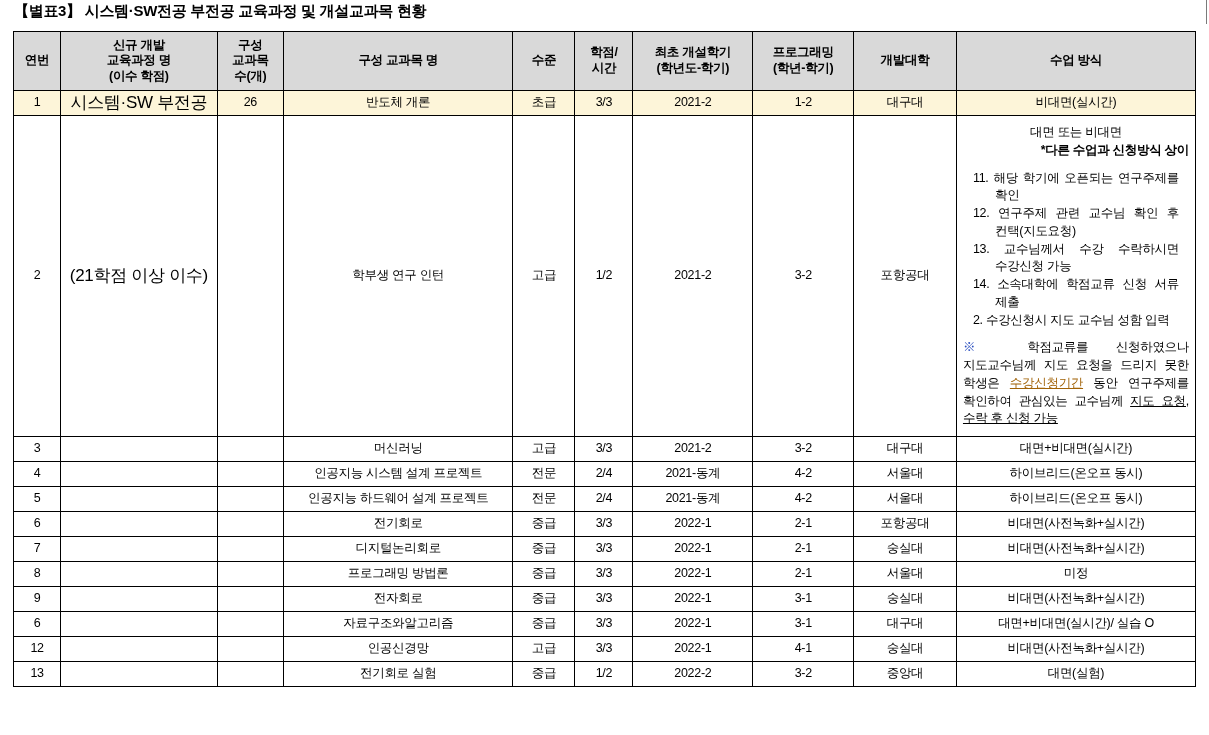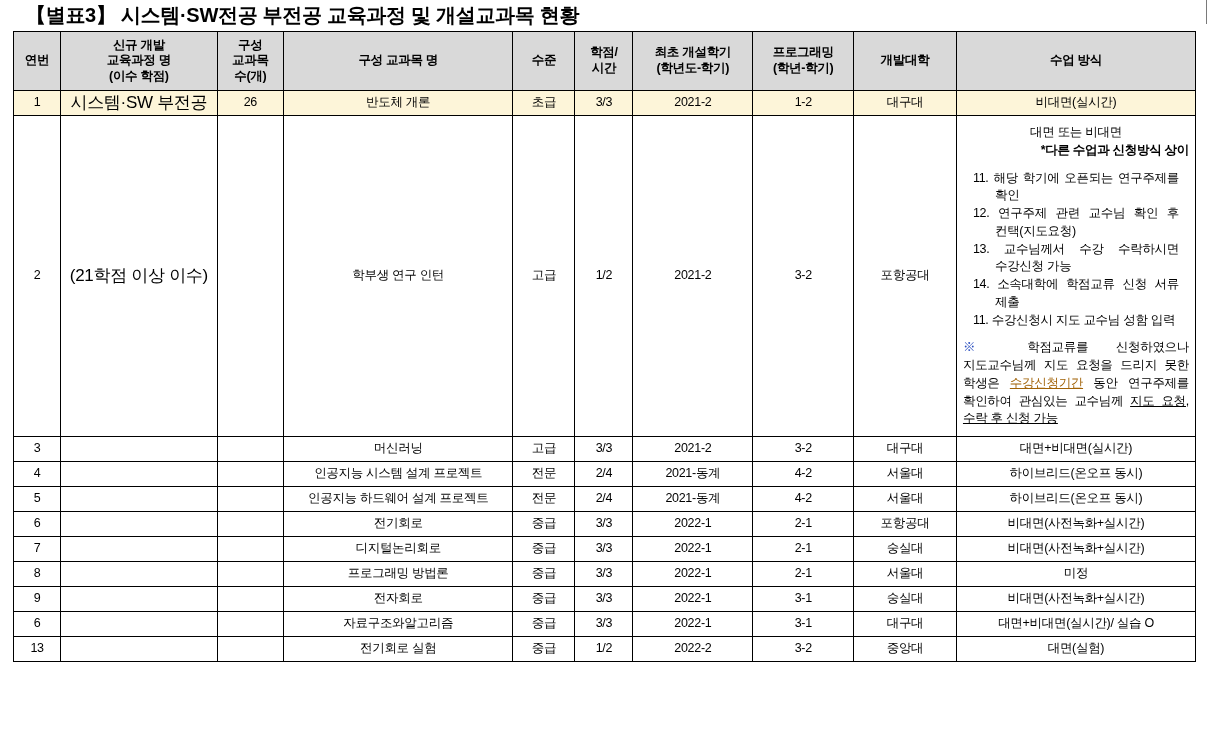--- a/index.html
+++ b/index.html
@@ -17,25 +17,24 @@
   .page {
     position: relative;
     width: 1209px;
     height: 735px;
     box-sizing: border-box;
   }
   .doc-title {
     position: absolute;
     left: 14px;
     top: 2px;
-    font-size: 20px;
+    font-size: 15px;
     font-weight: bold;
     letter-spacing: -0.3px;
     white-space: nowrap;
-    margin-left: 12px;
   }
   
   .margin-rule {
     position: absolute;
     right: 2px;
     top: 0px;
     width: 1px;
     height: 24px;
     background: #7a7a7a;
   }
@@ -223,21 +222,21 @@
         <td>포항공대</td>
         <td>
           <div class="method-detail">
             <div class="m-head">대면 또는 비대면</div>
             <div class="m-sub">*다른 수업과 신청방식 상이</div>
             <ol>
               <li>11. 해당 학기에 오픈되는 연구주제를 확인</li>
               <li>12. 연구주제 관련 교수님 확인 후 컨택(지도요청)</li>
               <li>13. 교수님께서 수강 수락하시면 수강신청 가능</li>
               <li>14. 소속대학에 학점교류 신청 서류 제출</li>
-              <li>11. 수강신청시 지도 교수님 성함 입력</li>
+              <li>2. 수강신청시 지도 교수님 성함 입력</li>
             </ol>
             <div class="note"><span class="mark">※</span><span> 학점교류를 신청하였으나 지도교수님께 지도 요청을 드리지 못한 학생은 </span><span class="u-blue">수강신청기간</span><span> 동안 연구주제를 확인하여 관심있는 교수님께 </span><span class="u-black">지도 요청, 수락 후 신청 가능</span></div>
           </div>
         </td>
       </tr>
 
       <tr class="data-row">
         <td>3</td>
         <td class="major-cell"></td>
         <td></td>
@@ -335,20 +334,32 @@
         <td></td>
         <td class="subject">자료구조와알고리즘</td>
         <td>중급</td>
         <td>3/3</td>
         <td>2022-1</td>
         <td>3-1</td>
         <td>대구대</td>
         <td>대면+비대면(실시간)/ 실습 O</td>
       </tr>
 
+      <tr class="data-row">
+        <td>12</td>
+        <td class="major-cell"></td>
+        <td></td>
+        <td class="subject">인공신경망</td>
+        <td>고급</td>
+        <td>3/3</td>
+        <td>2022-1</td>
+        <td>4-1</td>
+        <td>숭실대</td>
+        <td>비대면(사전녹화+실시간)</td>
+      </tr>
 
       <tr class="data-row">
         <td>13</td>
         <td class="major-cell"></td>
         <td></td>
         <td class="subject">전기회로 실험</td>
         <td>중급</td>
         <td>1/2</td>
         <td>2022-2</td>
         <td>3-2</td>

